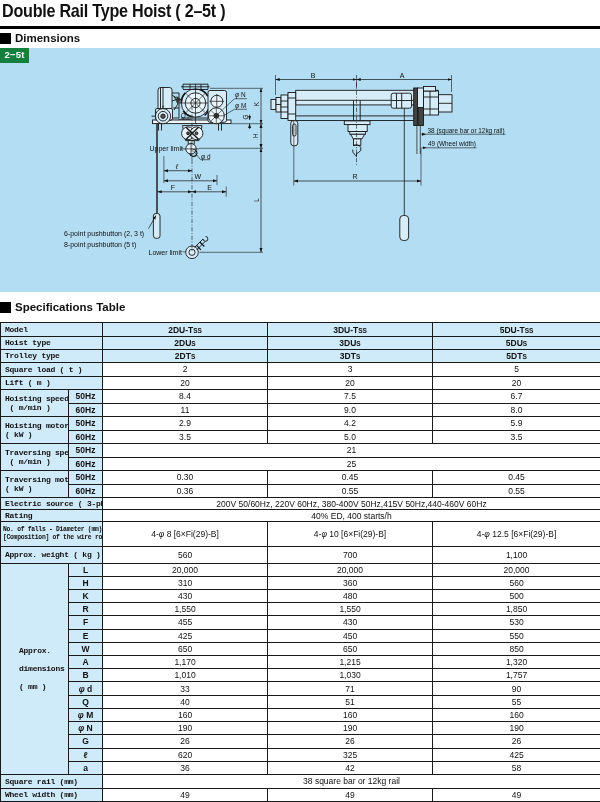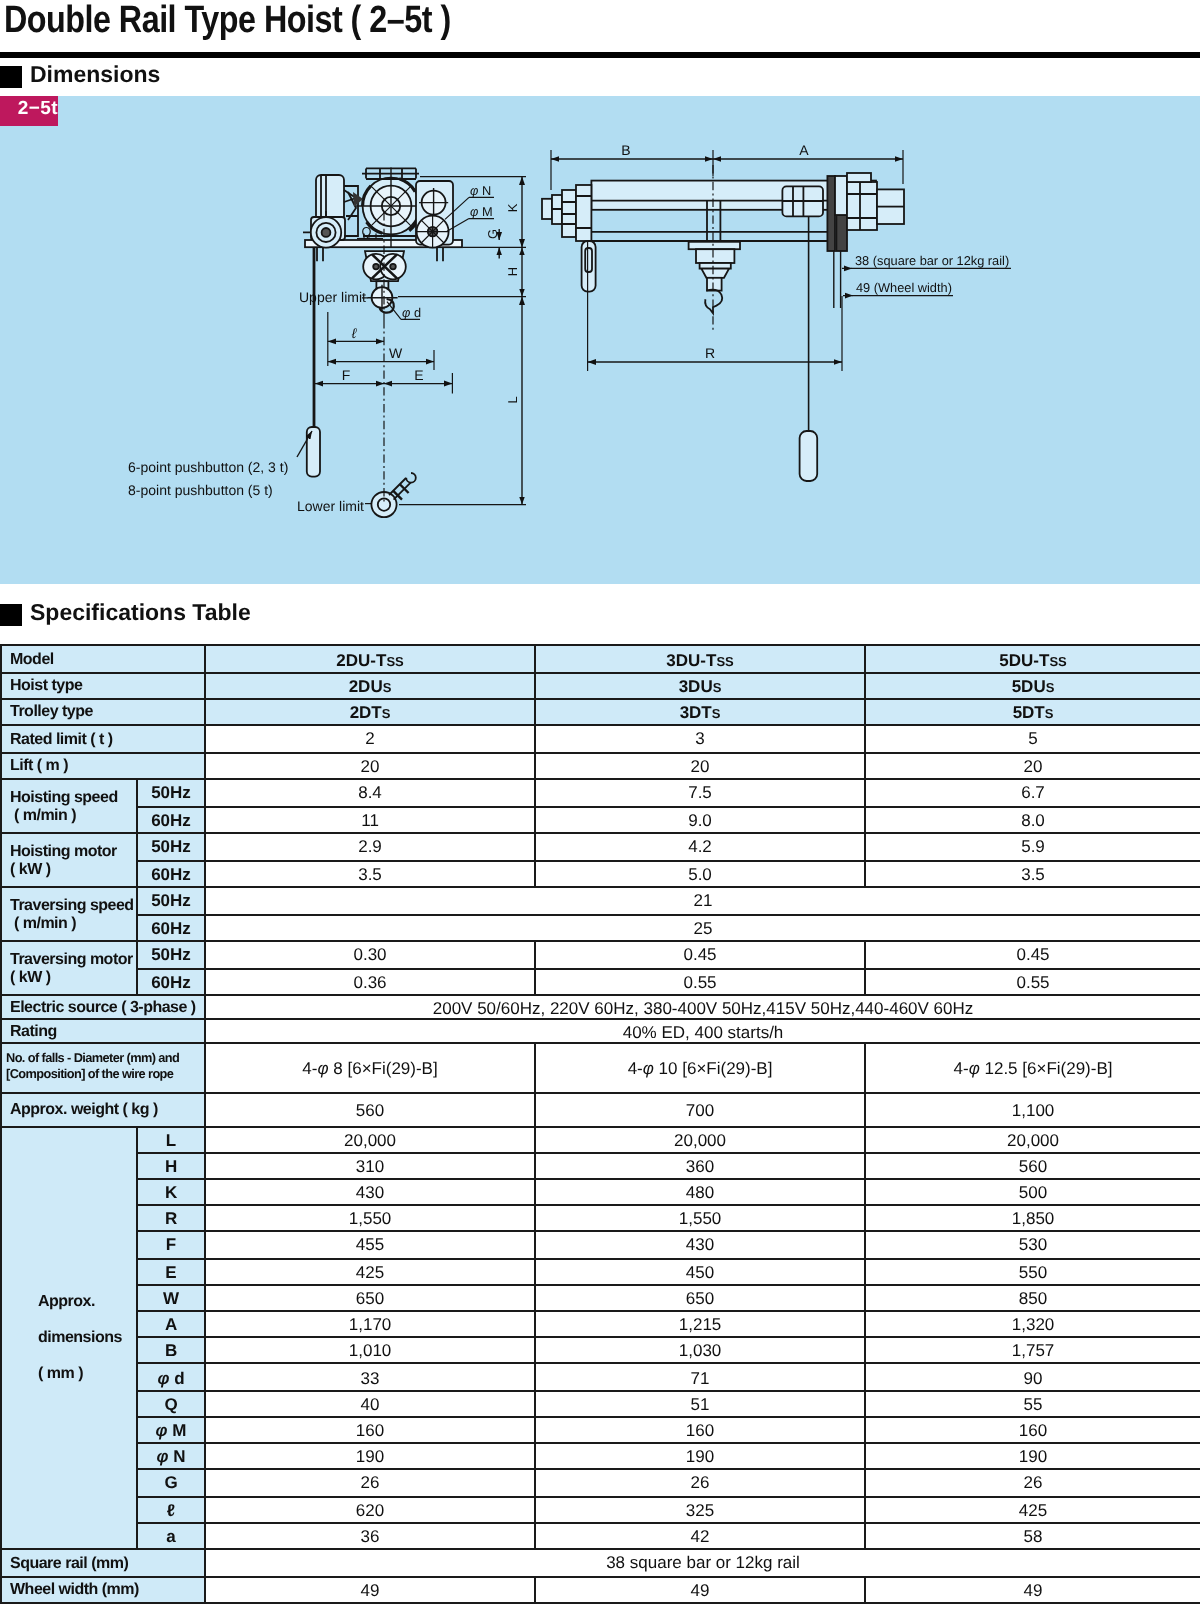--- a/index.html
+++ b/index.html
@@ -5,29 +5,29 @@
   html,body{margin:0;padding:0;}
   body{width:600px;height:802px;position:relative;background:#fff;
        font-family:"Liberation Sans",sans-serif;color:#111;overflow:hidden;}
   .abs{position:absolute;}
   #title{left:2px;top:0px;font-size:19px;font-weight:bold;letter-spacing:-0.3px;transform:scaleX(0.85);transform-origin:left top;white-space:nowrap;}
   #rule{left:0;top:26px;width:600px;height:2.5px;background:#000;}
   .sechead{font-size:11.5px;font-weight:bold;display:flex;align-items:center;}
   .sqr{width:11px;height:11px;background:#000;display:inline-block;margin-right:4px;}
   #dimhead{left:0;top:32px;}
   #diagram{left:0;top:48px;width:600px;height:244px;background:#b2ddf2;}
-  #tag25{left:0px;top:48px;width:29px;height:15px;background:#be185d;color:#fff;
-         font-size:9.5px;font-weight:bold;text-align:right;line-height:14.5px;letter-spacing:0.2px;}
+  #tag25{left:0px;top:48px;width:29px;height:15px;background:#15803d;color:#fff;
+         font-size:9.5px;font-weight:bold;text-align:center;line-height:14.5px;letter-spacing:0.2px;}
   #spechead{left:0;top:301px;}
   
   #spectable{left:0;top:322px;width:600px;border-collapse:collapse;table-layout:fixed;}
   #spectable td{border:1.5px solid #1a1a1a;padding:0;font-size:8.5px;
                 text-align:center;vertical-align:middle;overflow:hidden;white-space:nowrap;}
   #spectable td.lbl{text-align:left;padding-left:4px;background:#cfeaf8;font-weight:bold;
-                    font-size:8px;letter-spacing:-0.25px;}
+                    font-size:8px;letter-spacing:-0.25px;font-family:Liberation Mono, monospace;}
   #spectable td.hz{background:#cfeaf8;font-weight:bold;}
   #spectable td.blu{background:#cfeaf8;}
   #spectable td.b{font-weight:bold;}
   .ss{font-size:6.5px;}
   #spectable td.small2{font-size:6.4px;line-height:8px;padding-left:2px;letter-spacing:-0.3px;}
   #spectable td.dim{background:#cfeaf8;font-weight:bold;text-align:center;padding-left:0;}
 </style>
 </head>
 <body>
 <div class="abs" id="title">Double Rail Type Hoist ( 2–5t )</div>
@@ -227,21 +227,21 @@
         <td class="blu b">3DU<span class="ss">S</span></td>
         <td class="blu b">5DU<span class="ss">S</span></td>
       </tr>
 <tr style="height:13.5px">
         <td class="lbl" colspan="2">Trolley type</td>
         <td class="blu b">2DT<span class="ss">S</span></td>
         <td class="blu b">3DT<span class="ss">S</span></td>
         <td class="blu b">5DT<span class="ss">S</span></td>
       </tr>
 <tr style="height:13.5px">
-        <td class="lbl" colspan="2">Rated limit ( t )</td>
+        <td class="lbl" colspan="2">Square load ( t )</td>
         <td>2</td>
         <td>3</td>
         <td>5</td>
       </tr>
 <tr style="height:13.5px">
         <td class="lbl" colspan="2">Lift ( m )</td>
         <td>20</td>
         <td>20</td>
         <td>20</td>
       </tr>

